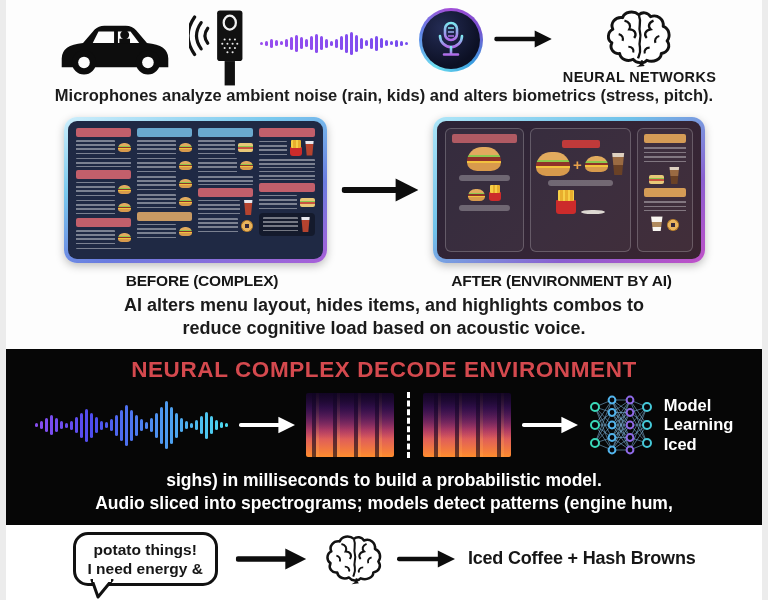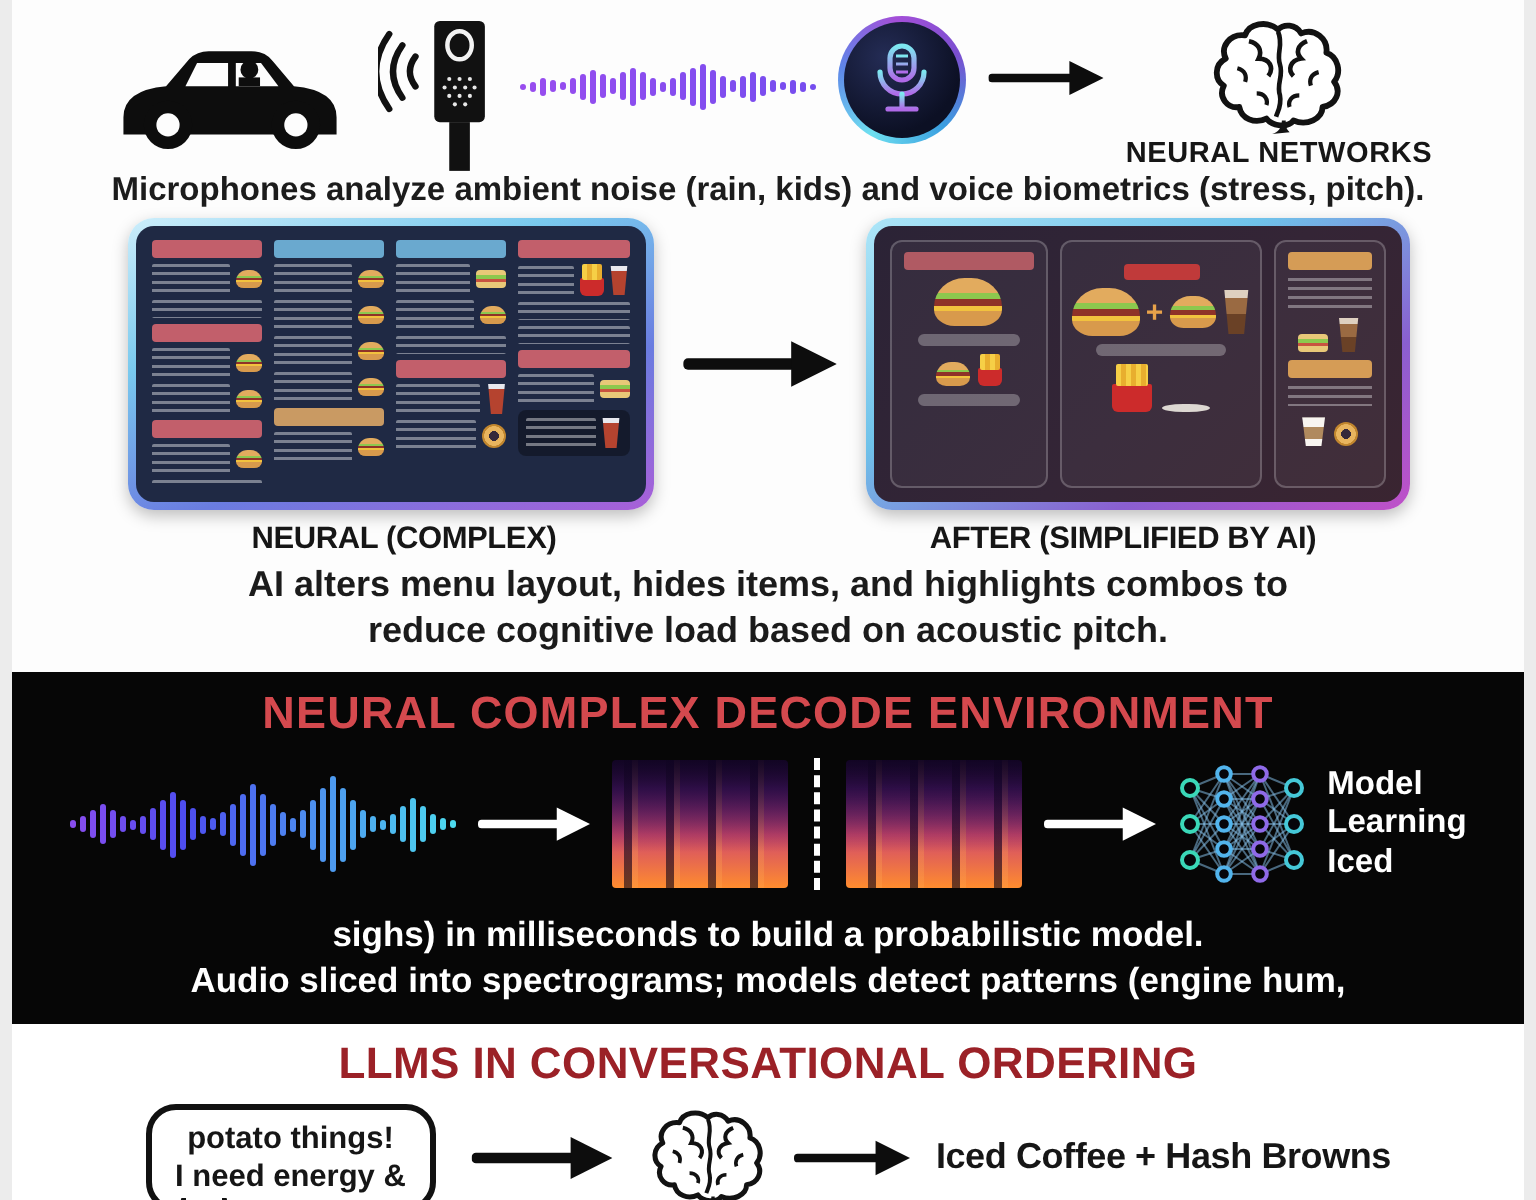--- a/index.html
+++ b/index.html
@@ -225,21 +225,21 @@
         <use href="#arrowsym"></use>
       </svg>
     <div class="braincol">
       <svg width="70" height="60" viewBox="0 0 70 62">
           <use href="#brainsym"></use>
         </svg>
       <div class="brain-label">NEURAL NETWORKS</div>
     </div>
   </div>
 
-  <div class="cap1">Microphones analyze ambient noise (rain, kids) and voice biometrics (stress, pitch).</div>
+  <div class="cap1">Microphones analyze ambient noise (rain, kids) and alters biometrics (stress, pitch).</div>
 
   <div class="boards">
     <div class="bwrap before">
       <div class="binner" id="beforeCols">
           <div class="mcol">
             <div class="mhead red"></div>
             <div class="mitem">
               <div class="mlines"></div>
               <span class="food f-burger sz-xs"></span>
             </div>
@@ -377,28 +377,28 @@
           <div class="duo sm">
               <span class="food f-papercup"></span>
               <span class="food f-donut"></span>
             </div>
         </div>
       </div>
     </div>
   </div>
 
   <div class="blabels">
-    <div class="blabel l">NEURAL (COMPLEX)</div>
+    <div class="blabel l">BEFORE (COMPLEX)</div>
     <div class="bspacer"></div>
-    <div class="blabel r">AFTER (SIMPLIFIED BY AI)</div>
+    <div class="blabel r">AFTER (ENVIRONMENT BY AI)</div>
   </div>
 
   <div class="cap2">
     <div>AI alters menu layout, hides items, and highlights combos to</div>
-    <div>reduce cognitive load based on acoustic pitch.</div>
+    <div>reduce cognitive load based on acoustic voice.</div>
   </div>
 
   <div class="band">
     <div class="band-title">NEURAL COMPLEX DECODE ENVIRONMENT</div>
     <div class="band-media">
       <div class="wave-band" id="waveBand">
           <i style="height: 4px; background: rgb(136, 77, 239);"></i>
           <i style="height: 8px; background: rgb(131, 77, 239);"></i>
           <i style="height: 14px; background: rgb(126, 77, 239);"></i>
           <i style="height: 20px; background: rgb(121, 77, 239);"></i>
@@ -526,21 +526,20 @@
         <div>Iced</div>
       </div>
     </div>
     <div class="band-cap">
       <div>sighs) in milliseconds to build a probabilistic model.</div>
       <div>Audio sliced into spectrograms; models detect patterns (engine hum,</div>
     </div>
   </div>
 
   <div class="llm">
-    <div class="llm-title">LLMS IN CONVERSATIONAL ORDERING</div>
     <div class="llm-row">
       <div class="bubble">
         <div>potato things!</div>
         <div>I need energy &amp;</div>
         <svg class="tail" width="24" height="20" viewBox="0 0 24 20">
           <polygon points="2,1 22,1 8,18" fill="#fff" stroke="#111" stroke-width="3" stroke-linejoin="round"></polygon>
           <rect x="3" y="0" width="18" height="3" fill="#fff"></rect>
         </svg>
       </div>
       <svg class="arr" width="80" height="22" viewBox="0 0 64 20">

